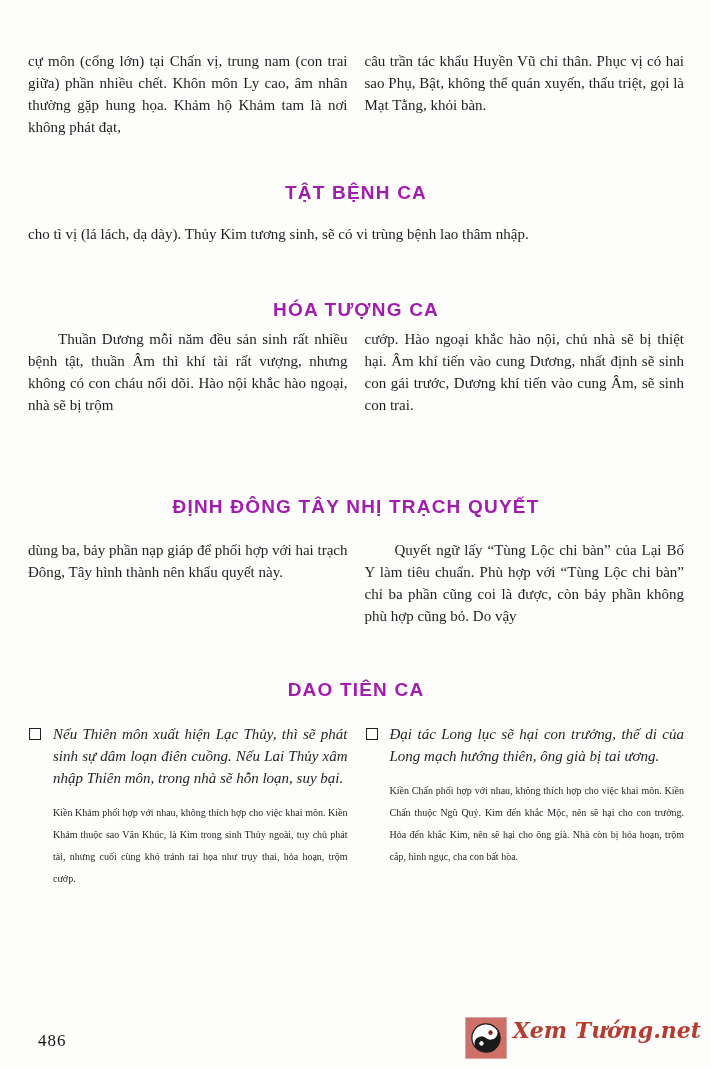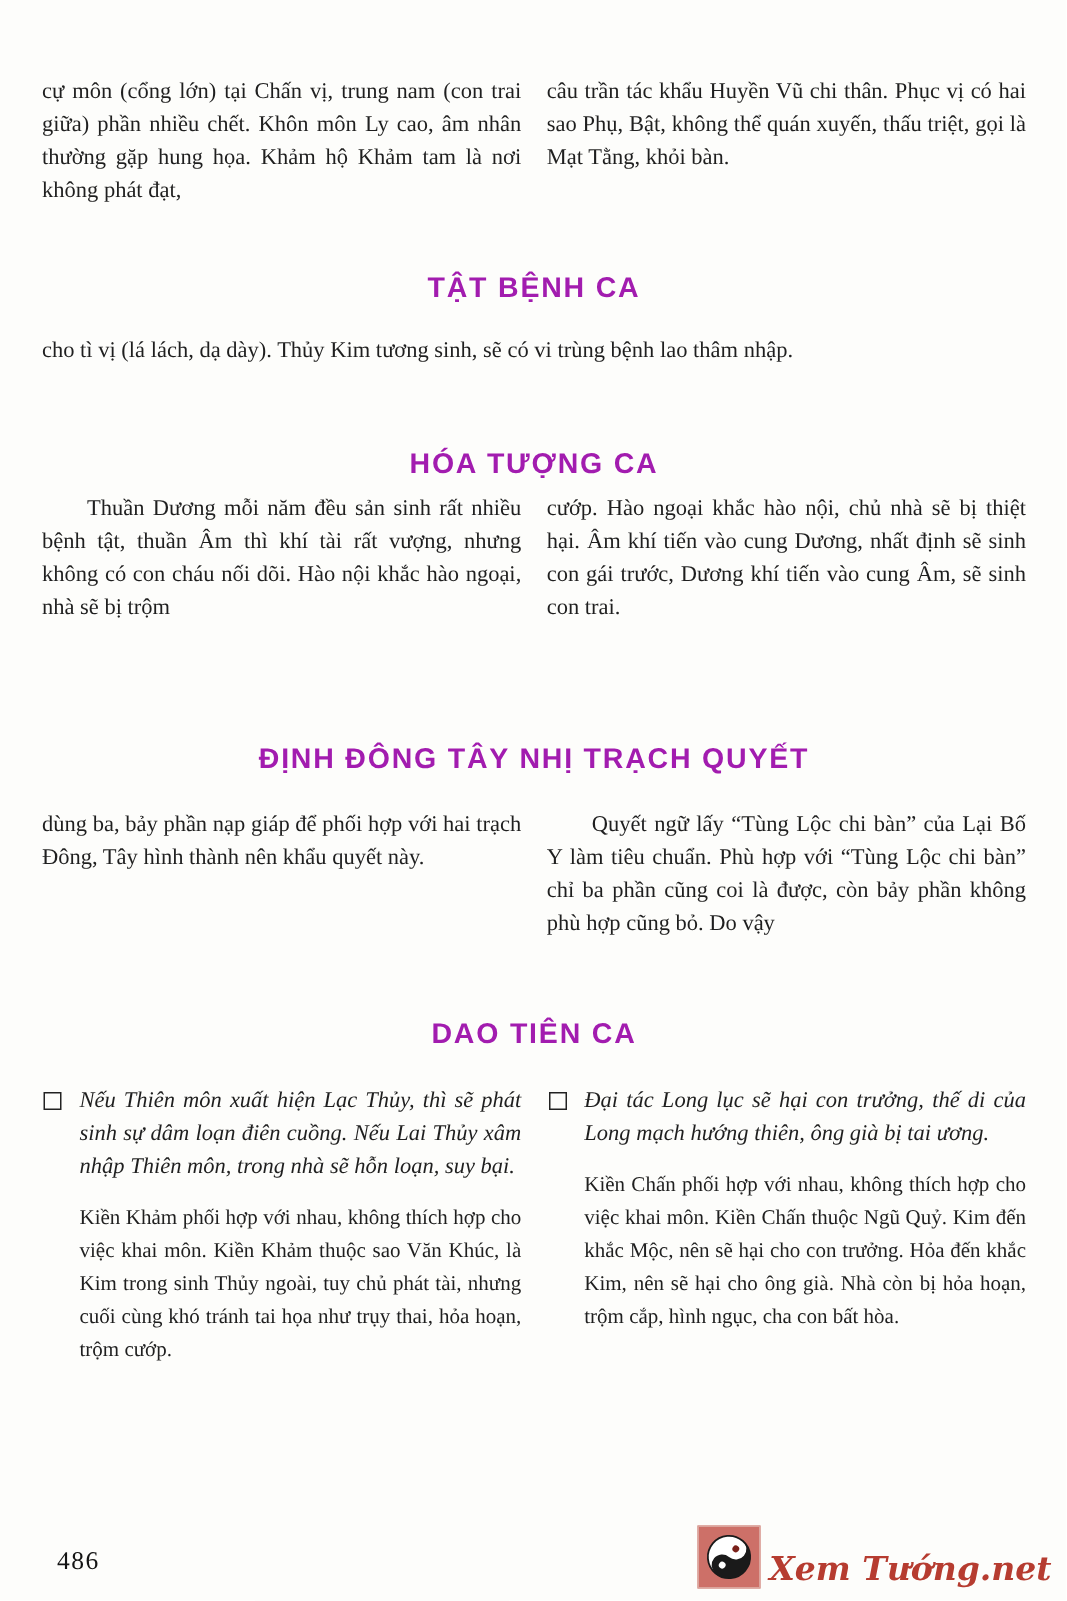--- a/index.html
+++ b/index.html
@@ -25,28 +25,28 @@
   .h-dinh{margin-top:80px;}
   .cols-dinh{margin-top:21px;}
   .h-dao{margin-top:52px;}
   .cols-dao{margin-top:22px;}
   .bullet-item{display:flex;}
   .bullet-square{
     width:10px;height:10px;border:1.6px solid #222;
     margin:5px 12px 0 1px;flex:none;background:transparent;
   }
   .bullet-text{flex:1;font-style:italic;text-align:justify;font-size:15px;line-height:22px;}
-  .dao-para{margin-top:13px;margin-left:25px;text-align:justify;font-size:14px;line-height:22px;}
+  .dao-para{margin-top:13px;margin-left:25px;text-align:justify;font-size:10px;line-height:22px;}
   .page-number{
     position:absolute;left:38px;bottom:16px;
     font-size:17px;color:#141414;letter-spacing:1px;
   }
   .watermark{
     position:absolute;right:10px;bottom:8px;
-    display:flex;align-items:flex-end;gap:6px;
+    display:flex;align-items:flex-start;gap:6px;
   }
   .yy-box{
     width:40px;height:40px;border:1px solid #dba49c;
     display:flex;align-items:center;justify-content:center;flex:none;
   }
   .wm-text{
     font-family:"DejaVu Serif", serif;font-style:italic;font-weight:700;
     font-size:22px;white-space:nowrap;
   }
 </style>

